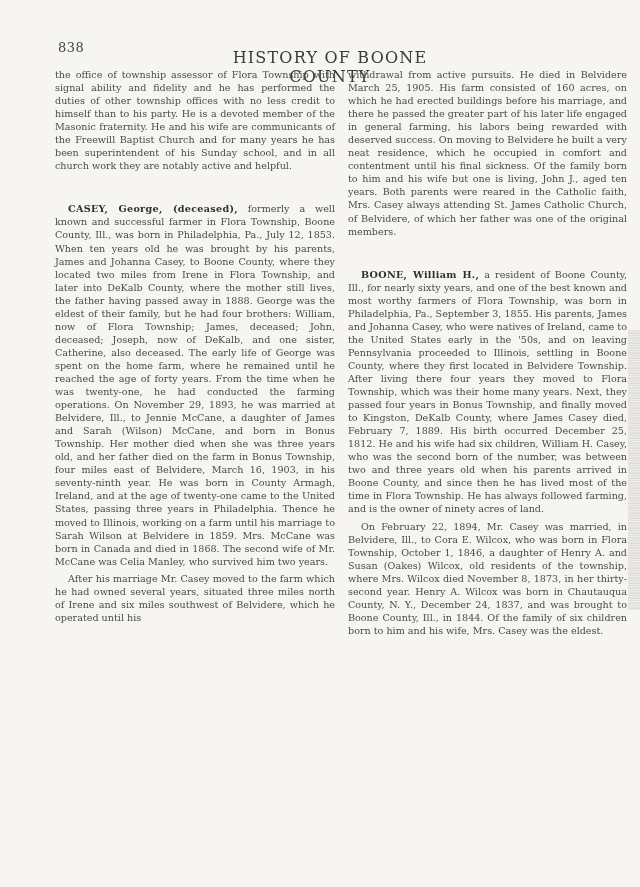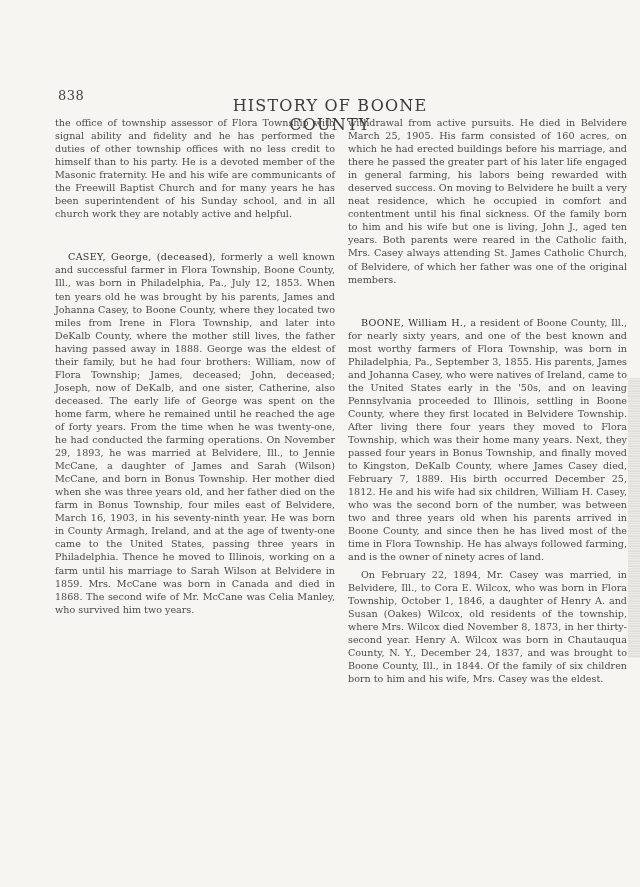--- a/index.html
+++ b/index.html
@@ -3,59 +3,60 @@
 <meta charset="utf-8">
 <style>
   html, body { margin: 0; padding: 0; }
   body {
     width: 640px; height: 887px; overflow: hidden;
     background: #f6f5f2;
     font-family: "DejaVu Serif", "Liberation Serif", serif;
     color: #3a3a3a;
     position: relative;
   }
-  .page { position: absolute; left: 0; top: 0; width: 640px; height: 797px; margin-top: 48px; }
+  .page { position: absolute; left: 0; top: 0; width: 640px; height: 797px; }
   .page-number {
     position: absolute; left: 58px; top: 40px;
     font-size: 13px; color: #444; letter-spacing: 0.5px;
   }
   .running-head {
     position: absolute; left: 190px; top: 48px; width: 280px;
     text-align: center; font-size: 16px; letter-spacing: 1.2px; color: #3b3b3b;
   }
   .col {
     position: absolute; top: 68px;
     font-size: 9.6px; line-height: 13.05px;
     text-align: justify; color: #4a4a4a;
   }
   .col.left { left: 55px; width: 280px; }
   .col.right { left: 348px; width: 279px; }
   .col p { margin: 0 0 4px 0; text-indent: 13px; }
   .col p.cont { text-indent: 0; }
   .col p.entry { margin-top: 30px; }
-  .entry-name { font-weight: normal; color: #2f2f2f; letter-spacing: 0.3px; }
+  .entry-name { font-weight: bold; color: #2f2f2f; letter-spacing: 0.3px; }
   .edge-texture {
     position: absolute; right: 0; top: 330px; width: 12px; height: 280px;
     background: repeating-linear-gradient(180deg, #d4d2cc 0px, #efeeea 2px, #cfcdc7 3px, #f1f0ec 5px);
     opacity: 0.75;
   }
 </style>
 </head>
 <body>
 
 <div class="page">
   <div class="page-number">838</div>
   <div class="running-head">HISTORY OF BOONE COUNTY</div>
 
   <div class="col left">
     <p class="cont">the office of township assessor of Flora Township with signal ability and fidelity and he has performed the duties of other township offices with no less credit to himself than to his party. He is a devoted member of the Masonic fraternity. He and his wife are communicants of the Freewill Baptist Church and for many years he has been superintendent of his Sunday school, and in all church work they are notably active and helpful.</p>
     <p class="entry">
       <span class="entry-name">CASEY, George, (deceased),</span>
       <span>formerly a well known and successful farmer in Flora Township, Boone County, Ill., was born in Philadelphia, Pa., July 12, 1853. When ten years old he was brought by his parents, James and Johanna Casey, to Boone County, where they located two miles from Irene in Flora Township, and later into DeKalb County, where the mother still lives, the father having passed away in 1888. George was the eldest of their family, but he had four brothers: William, now of Flora Township; James, deceased; John, deceased; Joseph, now of DeKalb, and one sister, Catherine, also deceased. The early life of George was spent on the home farm, where he remained until he reached the age of forty years. From the time when he was twenty-one, he had conducted the farming operations. On November 29, 1893, he was married at Belvidere, Ill., to Jennie McCane, a daughter of James and Sarah (Wilson) McCane, and born in Bonus Township. Her mother died when she was three years old, and her father died on the farm in Bonus Township, four miles east of Belvidere, March 16, 1903, in his seventy-ninth year. He was born in County Armagh, Ireland, and at the age of twenty-one came to the United States, passing three years in Philadelphia. Thence he moved to Illinois, working on a farm until his marriage to Sarah Wilson at Belvidere in 1859. Mrs. McCane was born in Canada and died in 1868. The second wife of Mr. McCane was Celia Manley, who survived him two years.</span>
     </p>
+    <p>After his marriage Mr. Casey moved to the farm which he had owned several years, situated three miles north of Irene and six miles southwest of Belvidere, which he operated until his</p>
   </div>
 
   <div class="col right">
     <p class="cont">withdrawal from active pursuits. He died in Belvidere March 25, 1905. His farm consisted of 160 acres, on which he had erected buildings before his marriage, and there he passed the greater part of his later life engaged in general farming, his labors being rewarded with deserved success. On moving to Belvidere he built a very neat residence, which he occupied in comfort and contentment until his final sickness. Of the family born to him and his wife but one is living, John J., aged ten years. Both parents were reared in the Catholic faith, Mrs. Casey always attending St. James Catholic Church, of Belvidere, of which her father was one of the original members.</p>
     <p class="entry">
       <span class="entry-name">BOONE, William H.,</span>
       <span>a resident of Boone County, Ill., for nearly sixty years, and one of the best known and most worthy farmers of Flora Township, was born in Philadelphia, Pa., September 3, 1855. His parents, James and Johanna Casey, who were natives of Ireland, came to the United States early in the '50s, and on leaving Pennsylvania proceeded to Illinois, settling in Boone County, where they first located in Belvidere Township. After living there four years they moved to Flora Township, which was their home many years. Next, they passed four years in Bonus Township, and finally moved to Kingston, DeKalb County, where James Casey died, February 7, 1889. His birth occurred December 25, 1812. He and his wife had six children, William H. Casey, who was the second born of the number, was between two and three years old when his parents arrived in Boone County, and since then he has lived most of the time in Flora Township. He has always followed farming, and is the owner of ninety acres of land.</span>
     </p>
     <p>On February 22, 1894, Mr. Casey was married, in Belvidere, Ill., to Cora E. Wilcox, who was born in Flora Township, October 1, 1846, a daughter of Henry A. and Susan (Oakes) Wilcox, old residents of the township, where Mrs. Wilcox died November 8, 1873, in her thirty-second year. Henry A. Wilcox was born in Chautauqua County, N. Y., December 24, 1837, and was brought to Boone County, Ill., in 1844. Of the family of six children born to him and his wife, Mrs. Casey was the eldest.</p>
   </div>

